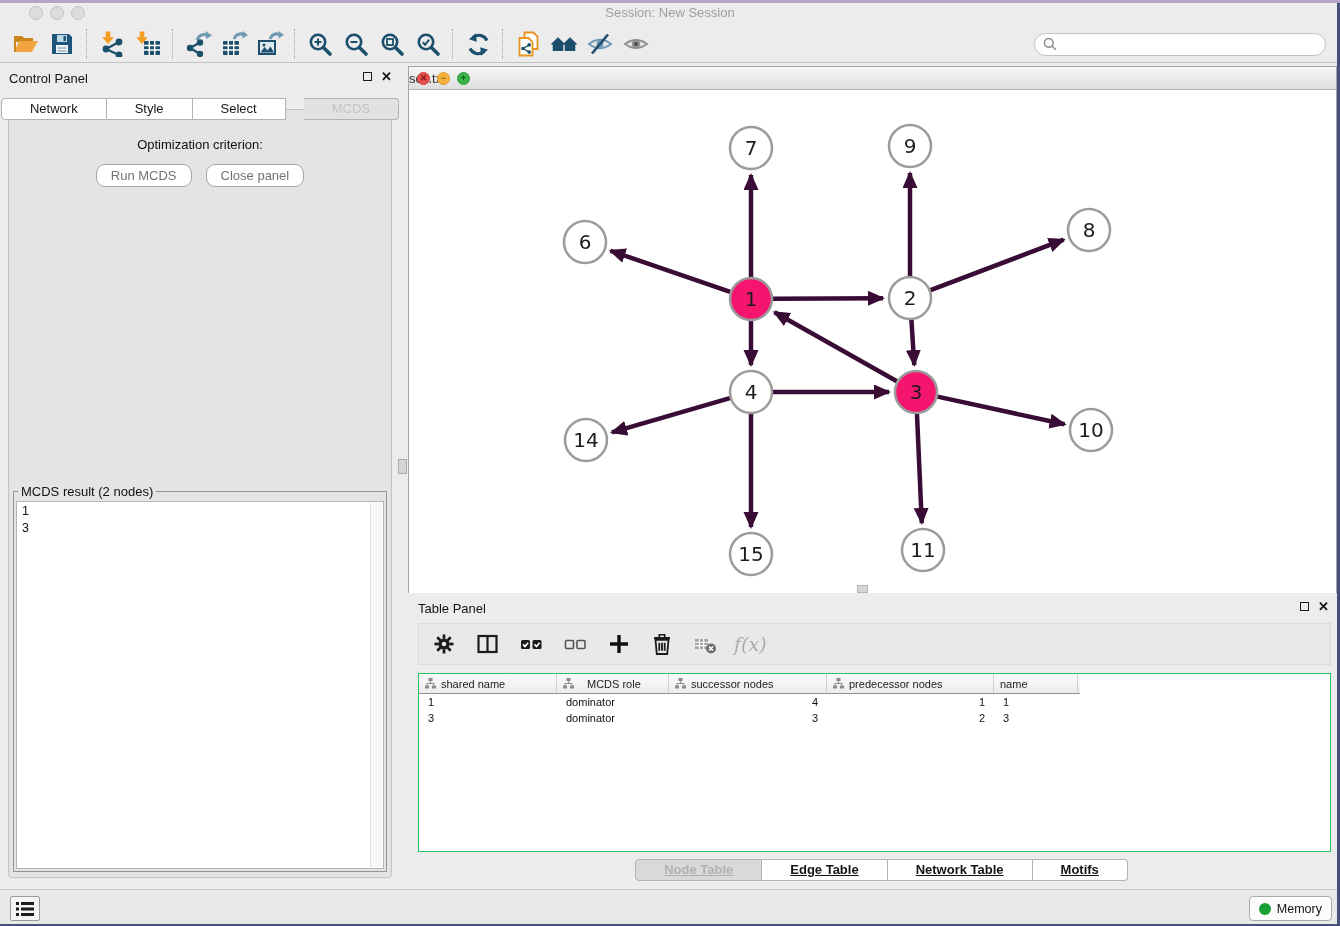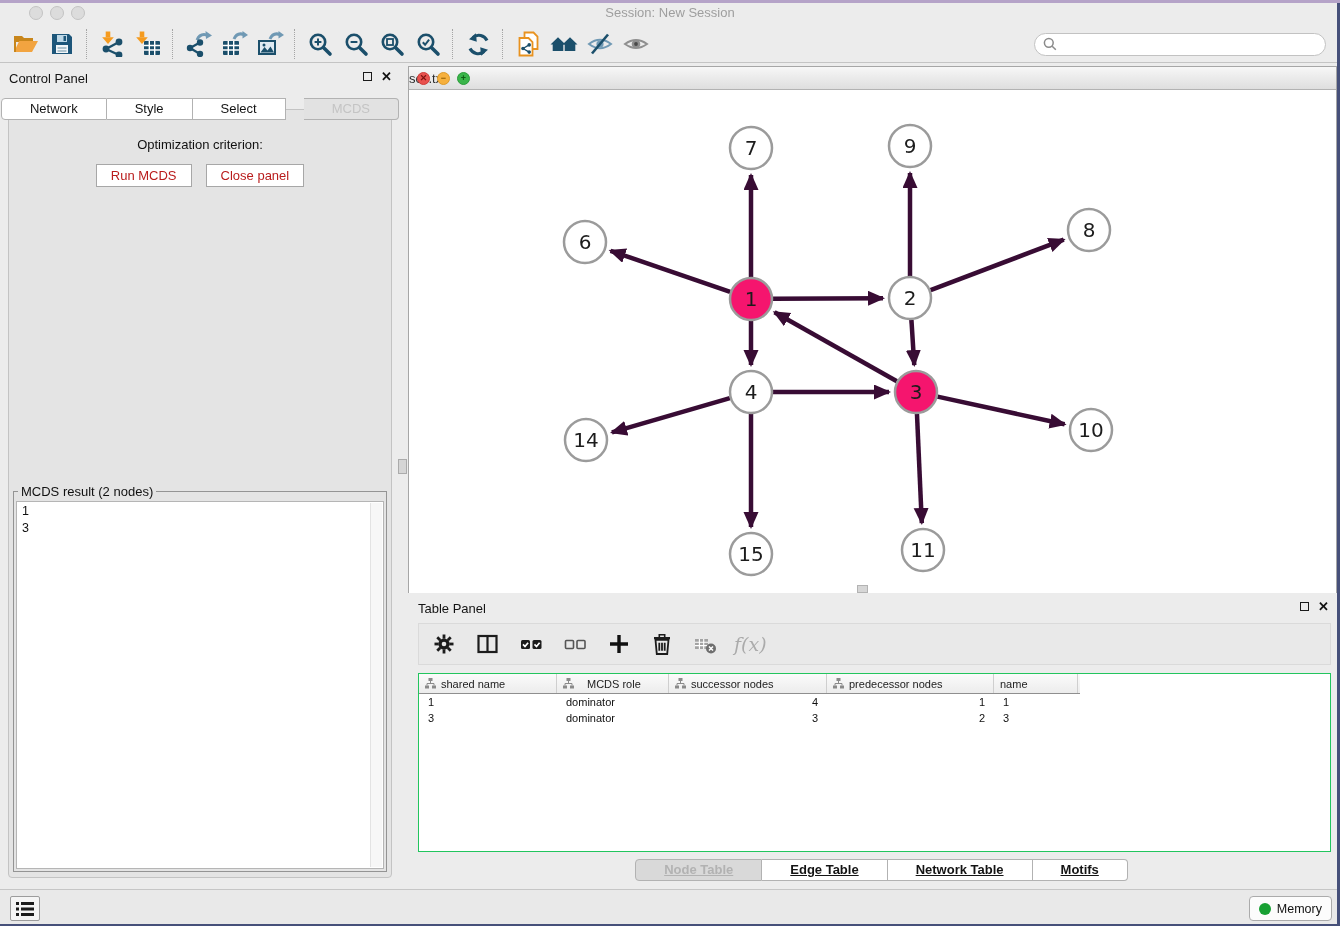--- a/index.html
+++ b/index.html
@@ -46,21 +46,21 @@
   .cp-box{position:absolute;left:8px;right:8px;top:46px;bottom:12px;background:#e4e4e4;
           border:1px solid #c3c3c3;border-radius:4px;}
   .opt-label{text-align:center;margin-top:27px;font-size:13px;color:#111;}
   .mac-select{margin:11px auto 0;width:308px;height:22px;background:#fff;border:1px solid #a9a9a9;
               border-radius:5px;display:flex;align-items:center;padding:0 5px 0 10px;box-sizing:border-box;font-size:13px;color:#111;}
   .stepper{margin-left:auto;display:flex;flex-direction:column;gap:2px;align-items:center;padding-right:2px;}
   .tri-up{width:0;height:0;border-left:4px solid transparent;border-right:4px solid transparent;border-bottom:5px solid #6d6d6d;}
   .tri-dn{width:0;height:0;border-left:4px solid transparent;border-right:4px solid transparent;border-top:5px solid #6d6d6d;}
   .btn-row{display:flex;justify-content:center;gap:14px;margin-top:12px;}
   .mac-btn{height:21px;line-height:21px;padding:0 14px;background:#fff;border:1px solid #a7a7a7;
-           border-radius:0;font-size:13px;color:#b91c1c;}
+           border-radius:9px;font-size:13px;color:#737373;}
   .result-fs{position:absolute;left:4px;right:4px;top:374px;bottom:5px;border:1px solid #949494;
              margin:0;padding:2px;background:#e4e4e4;box-sizing:border-box;}
   .result-fs legend{font-size:13px;color:#111;padding:0 3px;margin-left:2px;}
   .result-inner{position:relative;width:100%;height:100%;background:#fff;border:1px solid #b5b5b5;box-sizing:border-box;}
   .result-text{font-size:12.5px;line-height:17px;padding:1px 5px;white-space:pre;color:#111;}
   .result-scroll{position:absolute;right:1px;top:1px;bottom:1px;width:11px;background:#f7f7f7;border-left:1px solid #e3e3e3;}
 
   .split-handle{position:absolute;left:398px;top:459px;width:9px;height:15px;background:#d5d5d5;border:1px solid #ababab;box-sizing:border-box;z-index:10;}
   .bot-handle{position:absolute;left:857px;top:585px;width:11px;height:8px;background:#d6d6d6;border:1px solid #b3b3b3;box-sizing:border-box;z-index:10;}
 

